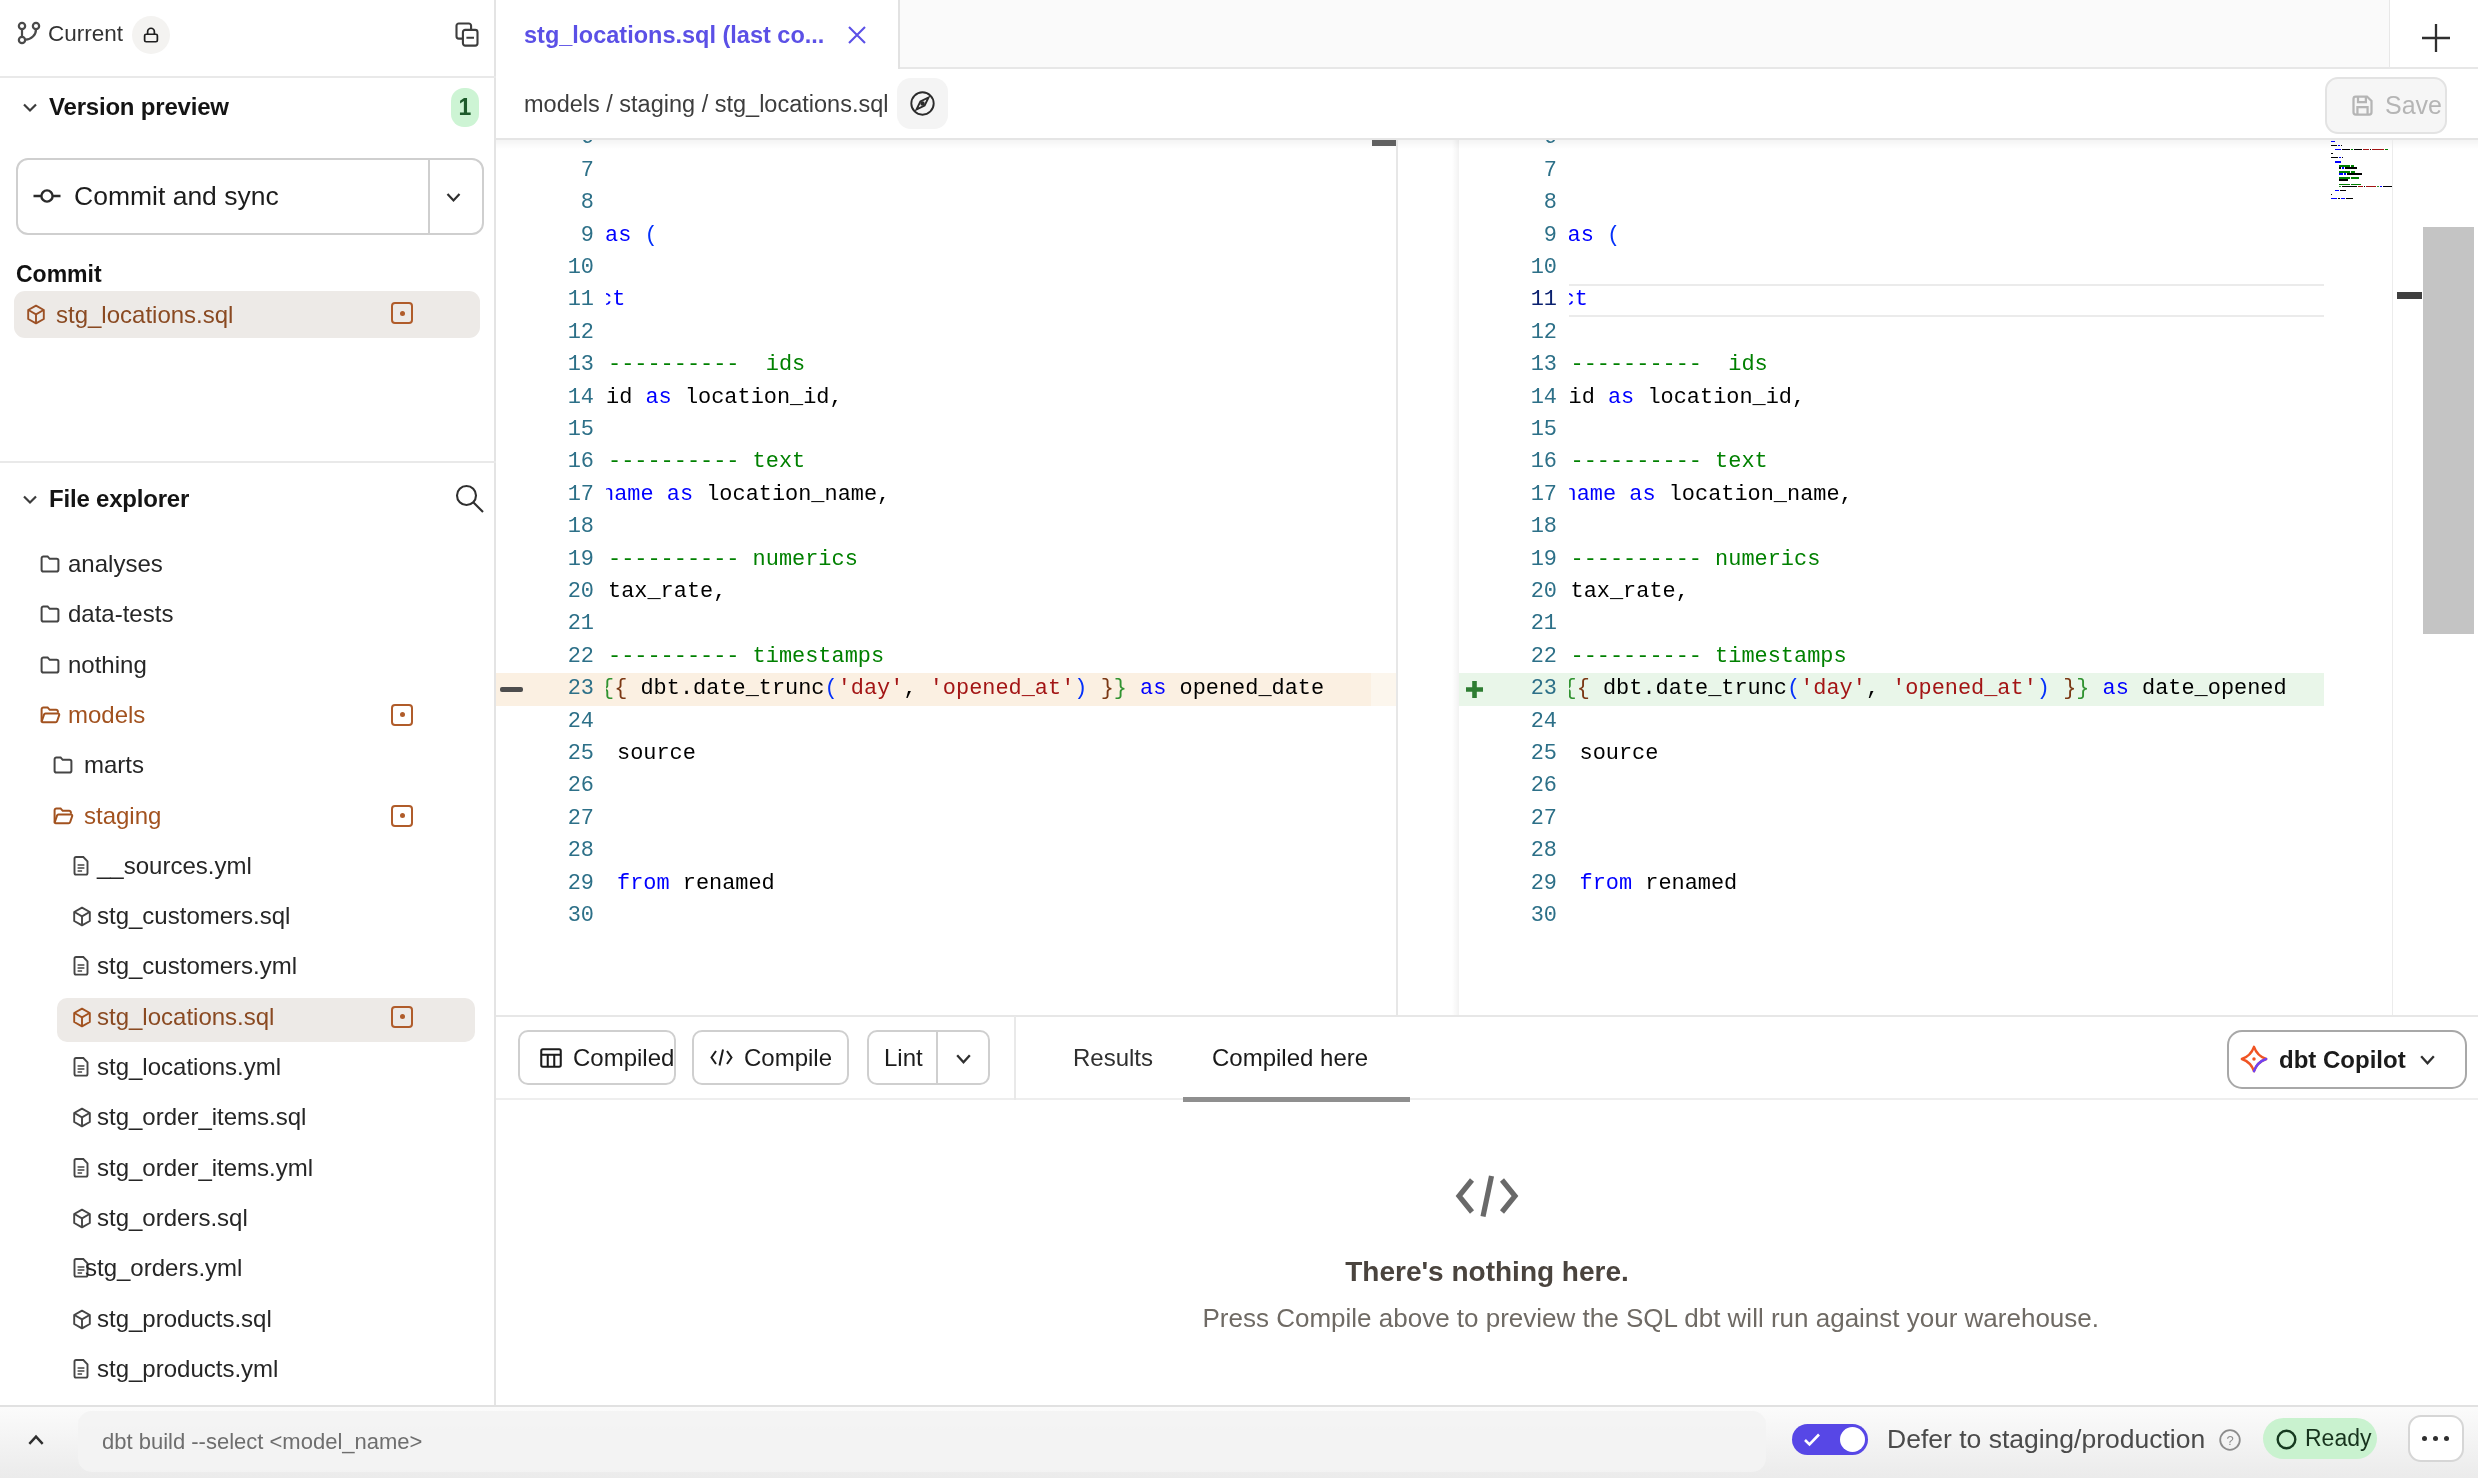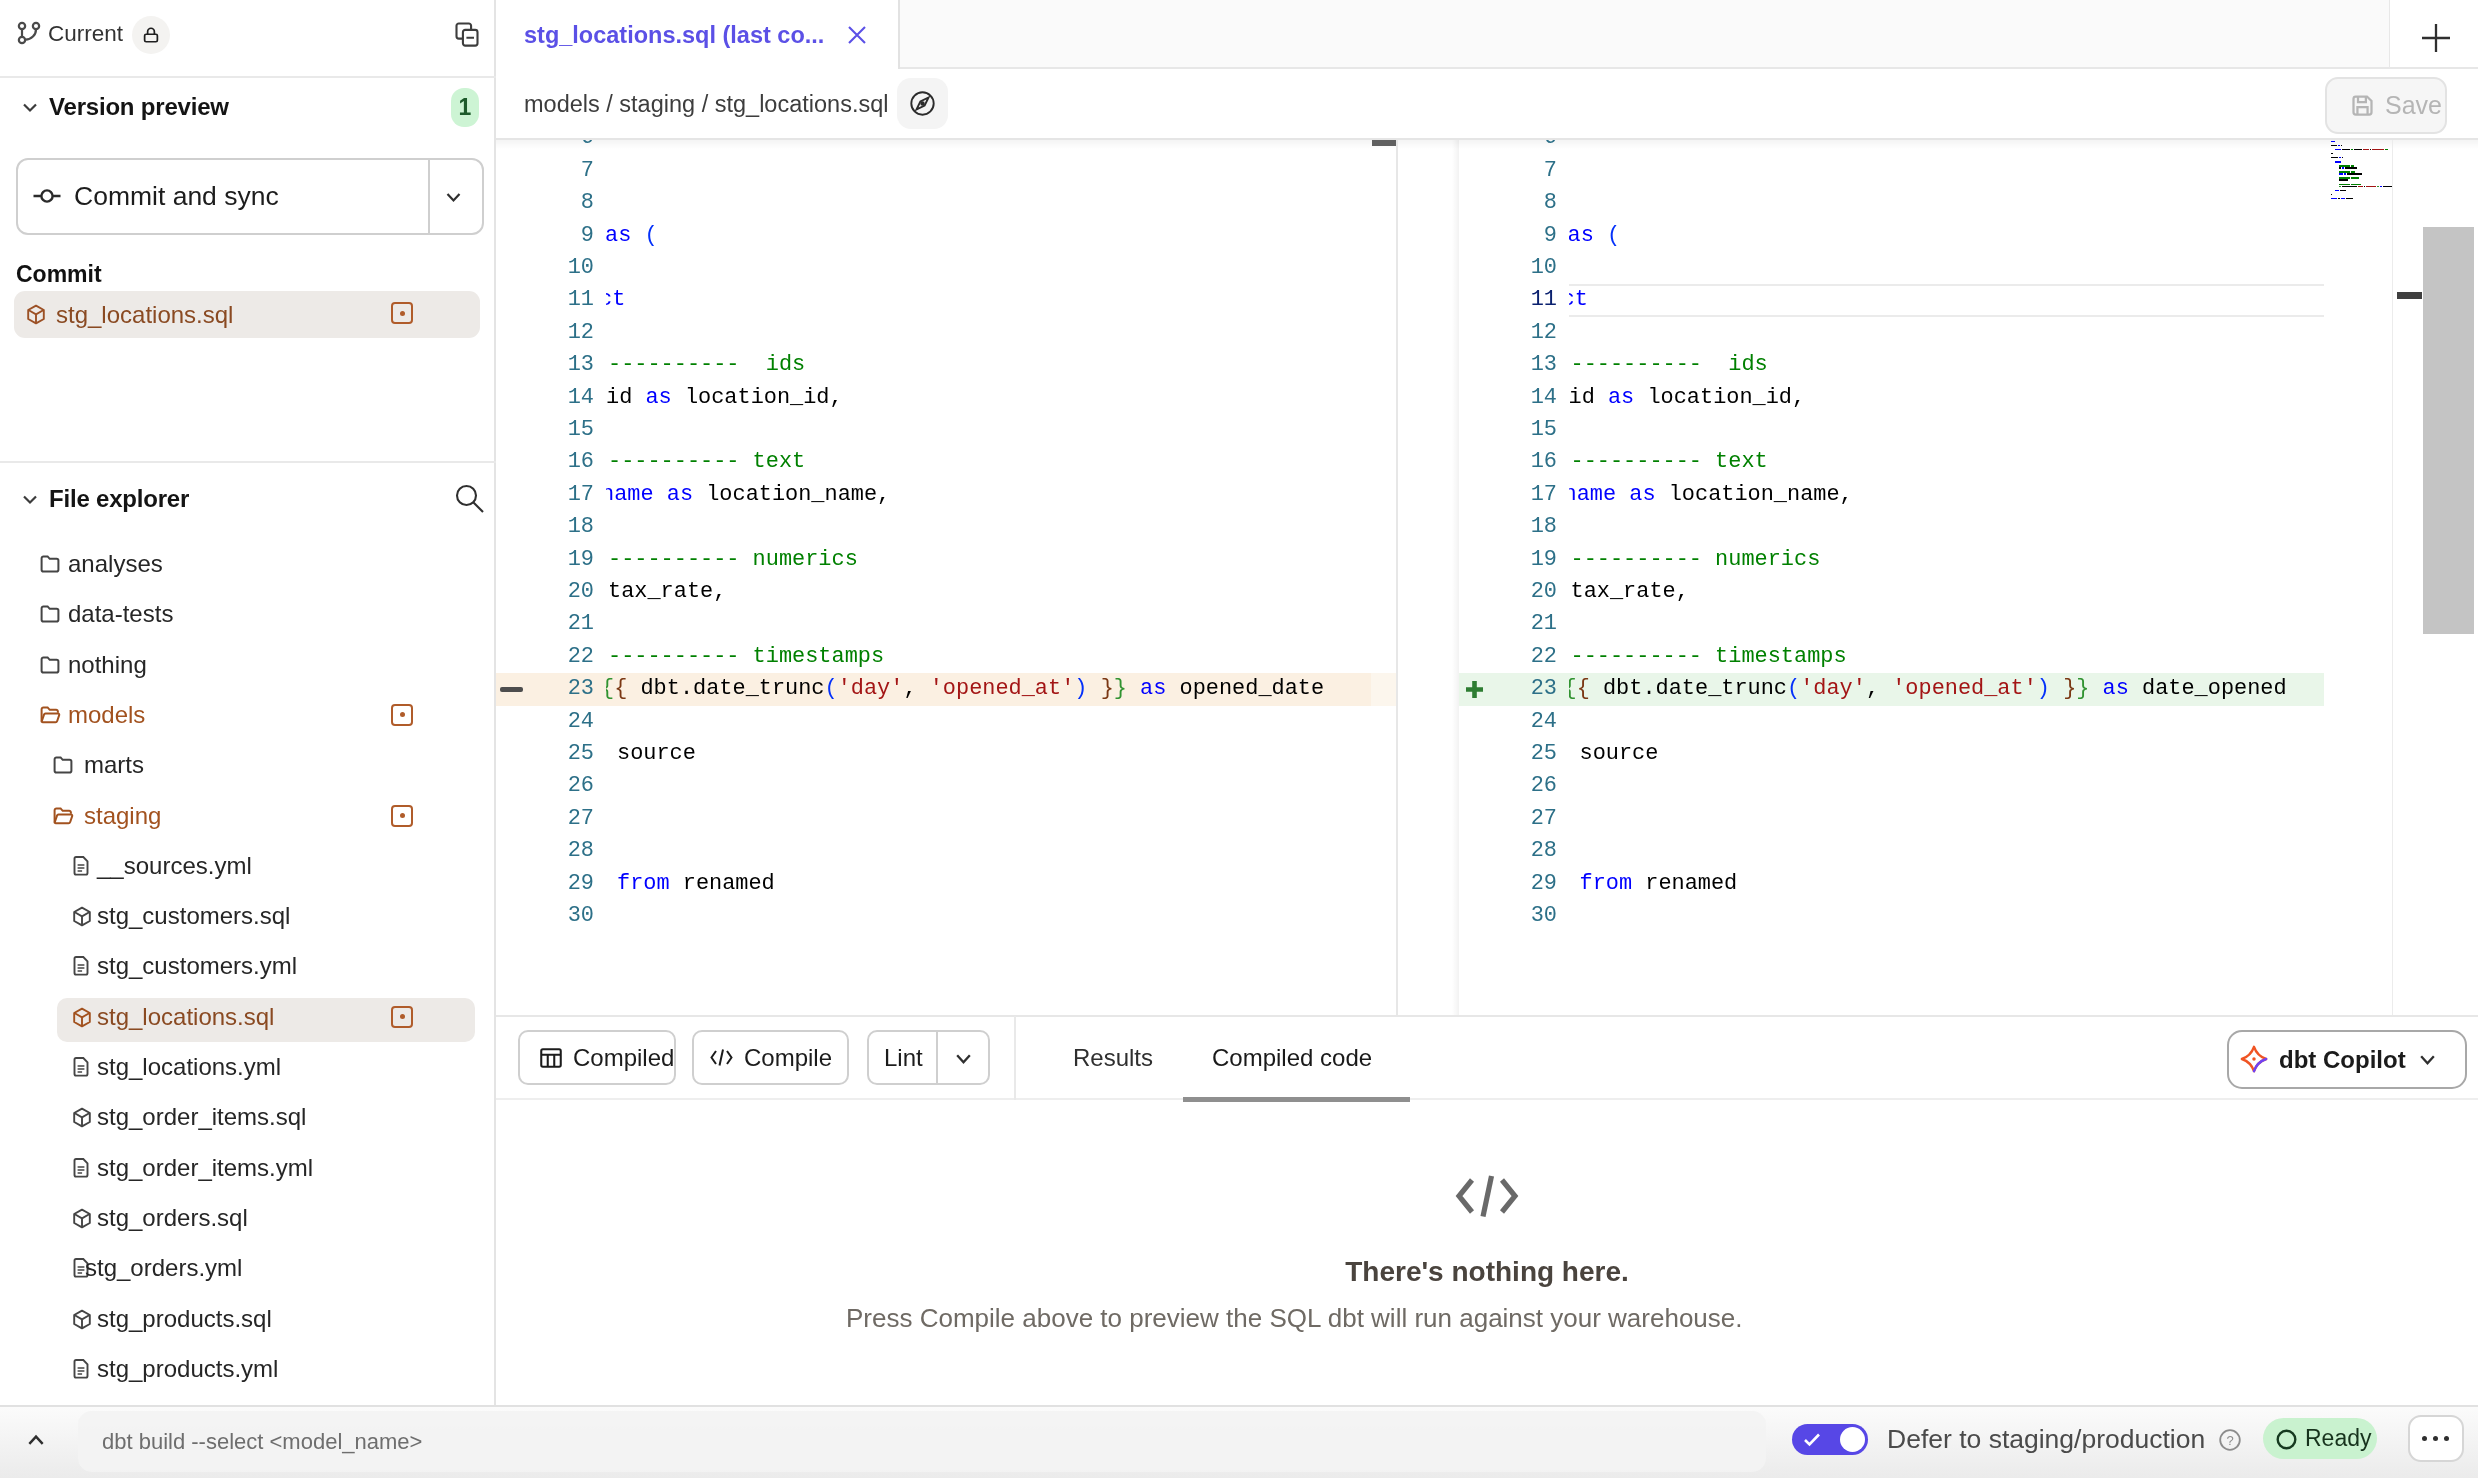--- a/index.html
+++ b/index.html
@@ -388,40 +388,40 @@
 <div class="abs" style="left:867px;top:1030px;width:123px;height:55px;border:2px solid #cfcfcf;border-radius:10px"></div>
 <div class="abs" style="left:936px;top:1032px;width:2px;height:51px;background:#cfcfcf"></div>
 <div class="abs" style="left:884px;top:1030px;height:55px;line-height:55px;font-size:24px;font-weight:500;color:#1c1c1c">Lint</div>
 <svg class="abs" style="left:954px;top:1051px" width="19" height="15" viewBox="0 0 18 14" fill="none">
     <path d="M3 4 9 10.5 15 4" stroke="#2f2f2f" stroke-width="2.2"></path>
   </svg>
 
 <div class="abs" style="left:1014px;top:1016px;width:2px;height:84px;background:#e9e9e9"></div>
 
 <div class="abs" style="left:1073px;top:1030px;height:55px;line-height:55px;font-size:24px;color:#2f2f2f">Results</div>
-<div class="abs" style="left:1212px;top:1030px;height:55px;line-height:55px;font-size:24px;color:#1a1a1a">Compiled code</div>
+<div class="abs" style="left:1212px;top:1030px;height:55px;line-height:55px;font-size:24px;color:#1a1a1a">Compiled here</div>
 <div class="abs" style="left:1183px;top:1097px;width:227px;height:5px;background:#8f8f8f"></div>
 
 <div class="abs" style="left:2227px;top:1030px;width:240px;height:59px;border:2px solid #a8a8a8;border-radius:15px;background:#fff"></div>
 <svg class="abs" style="left:2240px;top:1045px" width="28" height="28" viewBox="0 0 24 24" fill="none">
     <path d="M12 1.6C13.6 6.2 17.8 10.4 22.4 12 17.8 13.6 13.6 17.8 12 22.4 10.4 17.8 6.2 13.6 1.6 12 6.2 10.4 10.4 6.2 12 1.6Z" stroke="#f05423" stroke-width="2.1" stroke-linejoin="round"></path>
     <path d="M22.4 12C17.8 13.6 13.6 17.8 12 22.4" stroke="#6f42f5" stroke-width="2.1" stroke-linecap="round"></path>
     <circle cx="12" cy="12" r="1.5" fill="#f05423"></circle>
   </svg>
 <div class="abs" style="left:2279px;top:1030px;height:59px;line-height:59px;font-size:24px;font-weight:600;color:#1b1b1b">dbt Copilot</div>
 <svg class="abs" style="left:2418px;top:1052px" width="19" height="15" viewBox="0 0 18 14" fill="none">
     <path d="M3 4 9 10.5 15 4" stroke="#2f2f2f" stroke-width="2.2"></path>
   </svg>
 
 <svg class="abs" style="left:1454px;top:1172px" width="66" height="48" viewBox="0 0 66 48" fill="none" stroke="#696969">
     <path d="M18 8 5 24l13 16M48 8l13 16-13 16" stroke-width="5.2"></path>
     <path d="M37.5 4 29 44.5" stroke-width="5.2"></path>
   </svg>
 <div class="abs" style="left:1087px;top:1256px;width:800px;text-align:center;font-size:28px;font-weight:600;color:#4a443e">There's nothing here.</div>
-<div class="abs" style="left:846px;top:1303px;width:1200px;text-align:left;font-size:26px;color:#6f6a64">Press Compile above to preview the SQL dbt will run against your warehouse.</div>
+<div class="abs" style="left:899px;top:1303px;width:1200px;text-align:right;font-size:26px;color:#6f6a64">Press Compile above to preview the SQL dbt will run against your warehouse.</div>
 
 <div class="abs" style="left:0;top:1405px;width:2478px;height:73px;background:linear-gradient(#fbfbfb,#ebebeb);border-top:2px solid #e1e1e1"></div>
 <svg class="abs" style="left:26px;top:1432px" width="20" height="16" viewBox="0 0 18 14" fill="none">
     <path d="M3 10.5 9 4 15 10.5" stroke="#2f2f2f" stroke-width="2.2"></path>
   </svg>
 <div class="abs" style="left:78px;top:1411px;width:1688px;height:61px;background:rgba(243,243,243,.9);border-radius:14px"></div>
 <div class="abs" style="left:102px;top:1411px;height:61px;line-height:61px;font-size:22px;color:#6e6e6e">dbt build --select &lt;model_name&gt;</div>
 
 <div class="abs" style="left:1792px;top:1424px;width:76px;height:31px;background:#5747e6;border-radius:16px"></div>
 <svg class="abs" style="left:1803px;top:1432px" width="18" height="15" viewBox="0 0 18 15" fill="none">

